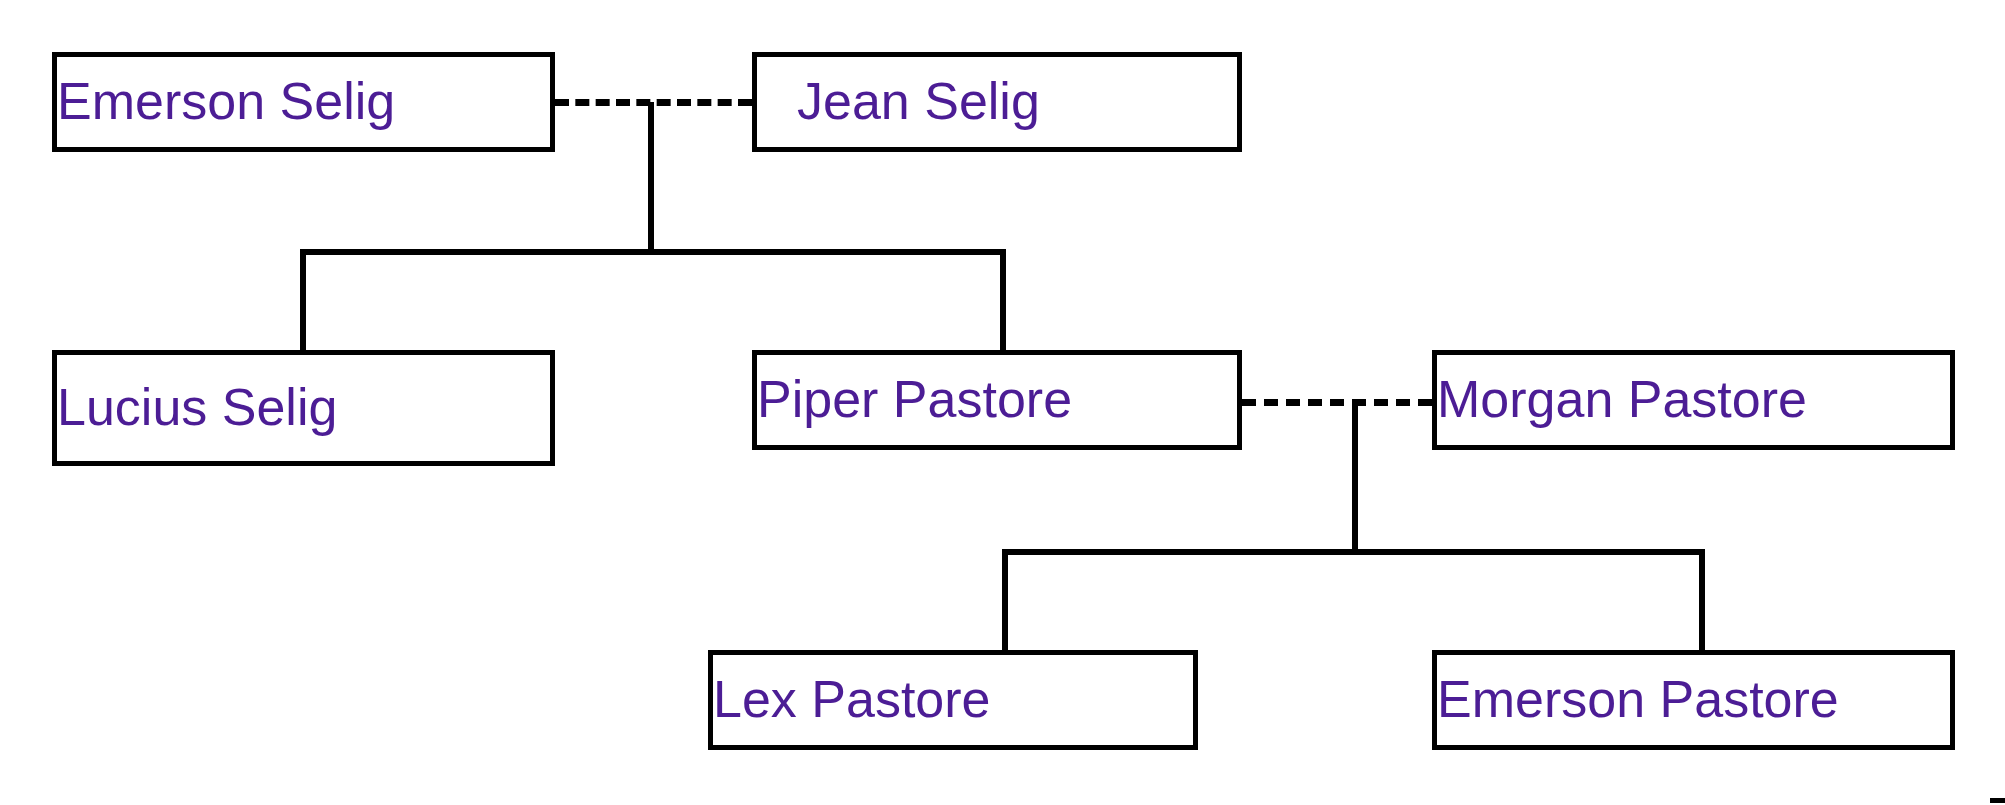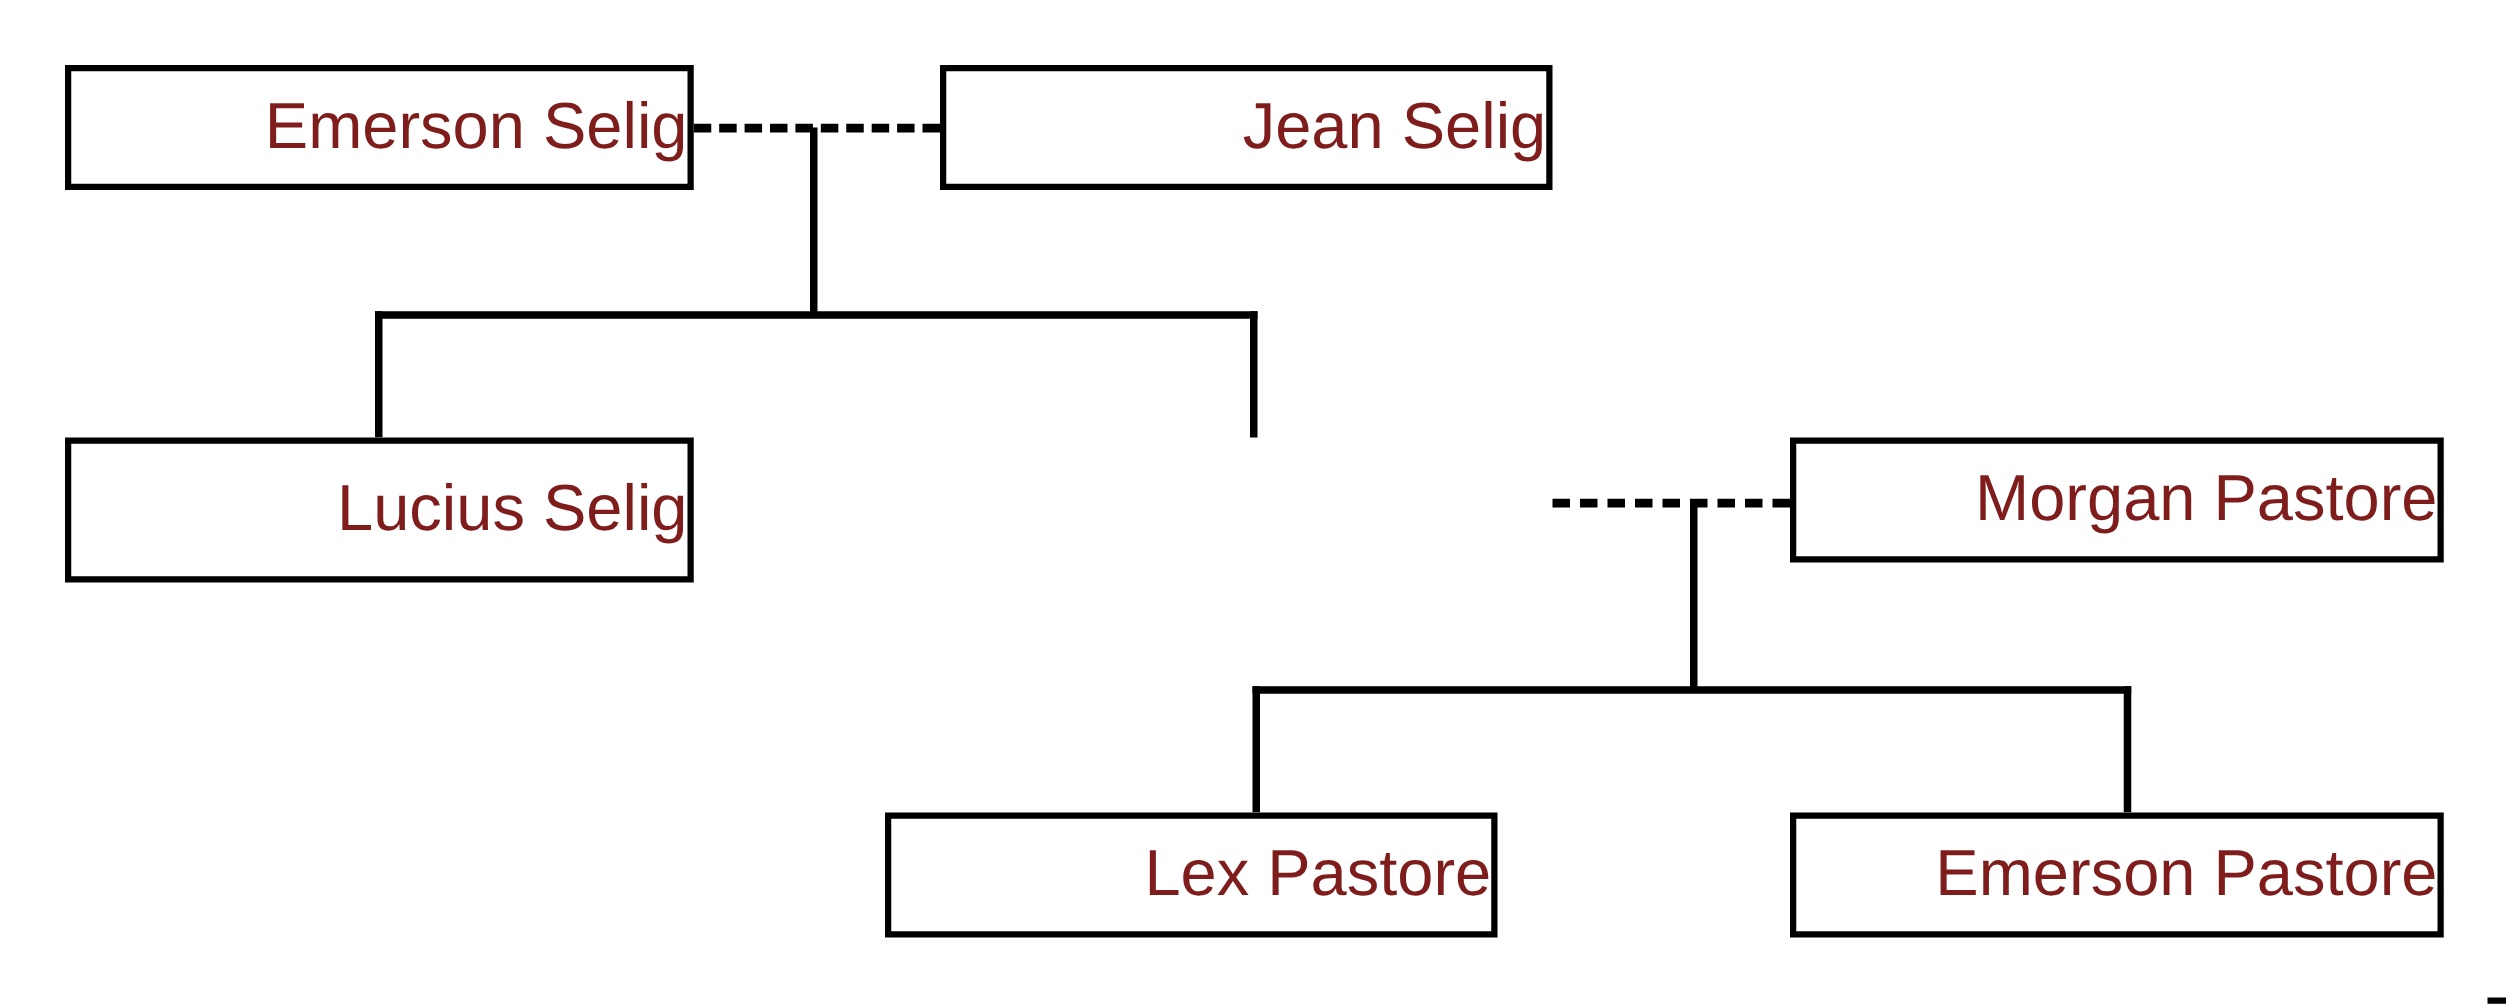--- a/index.html
+++ b/index.html
@@ -17,22 +17,22 @@
     background: #ffffff;
     overflow: hidden;
   }
   .node {
     position: absolute;
     box-sizing: border-box;
     background: #ffffff;
     border: 5px solid #000000;
     display: flex;
     align-items: center;
-    justify-content: flex-end;
-    color: #7f1d1d;
+    justify-content: flex-start;
+    color: #4c1d95;
     font-size: 52px;
     font-weight: 400;
     line-height: 1;
     letter-spacing: 0px;
     white-space: nowrap;
   }
   .node .label {
     display: block;
     transform: translateY(-1px);
   }
@@ -68,28 +68,31 @@
   <div class="edge edge-v" style="left:1352px; top:402px; height:150px;"></div>
 
   <div class="edge edge-h" style="left:1002px; top:549px; width:703px;"></div>
   <div class="edge edge-v" style="left:1002px; top:549px; height:101px;"></div>
   <div class="edge edge-v" style="left:1699px; top:549px; height:101px;"></div>
 
   <div class="node" style="left:52px; top:52px; width:503px; height:100px;">
     <span class="label">Emerson Selig</span>
   </div>
 
-  <div class="node" style="left:752px; top:52px; width:490px; height:100px;">
+  <div class="node" style="left:752px; top:52px; width:490px; height:100px;padding-left:40px;">
     <span class="label">Jean Selig</span>
   </div>
 
   <div class="node" style="left:52px; top:350px; width:503px; height:116px;">
     <span class="label">Lucius Selig</span>
   </div>
 
+  <div class="node" style="left:752px; top:350px; width:490px; height:100px;">
+    <span class="label">Piper Pastore</span>
+  </div>
 
   <div class="node" style="left:1432px; top:350px; width:523px; height:100px;">
     <span class="label">Morgan Pastore</span>
   </div>
 
   <div class="node" style="left:708px; top:650px; width:490px; height:100px;">
     <span class="label">Lex Pastore</span>
   </div>
 
   <div class="node" style="left:1432px; top:650px; width:523px; height:100px;">

